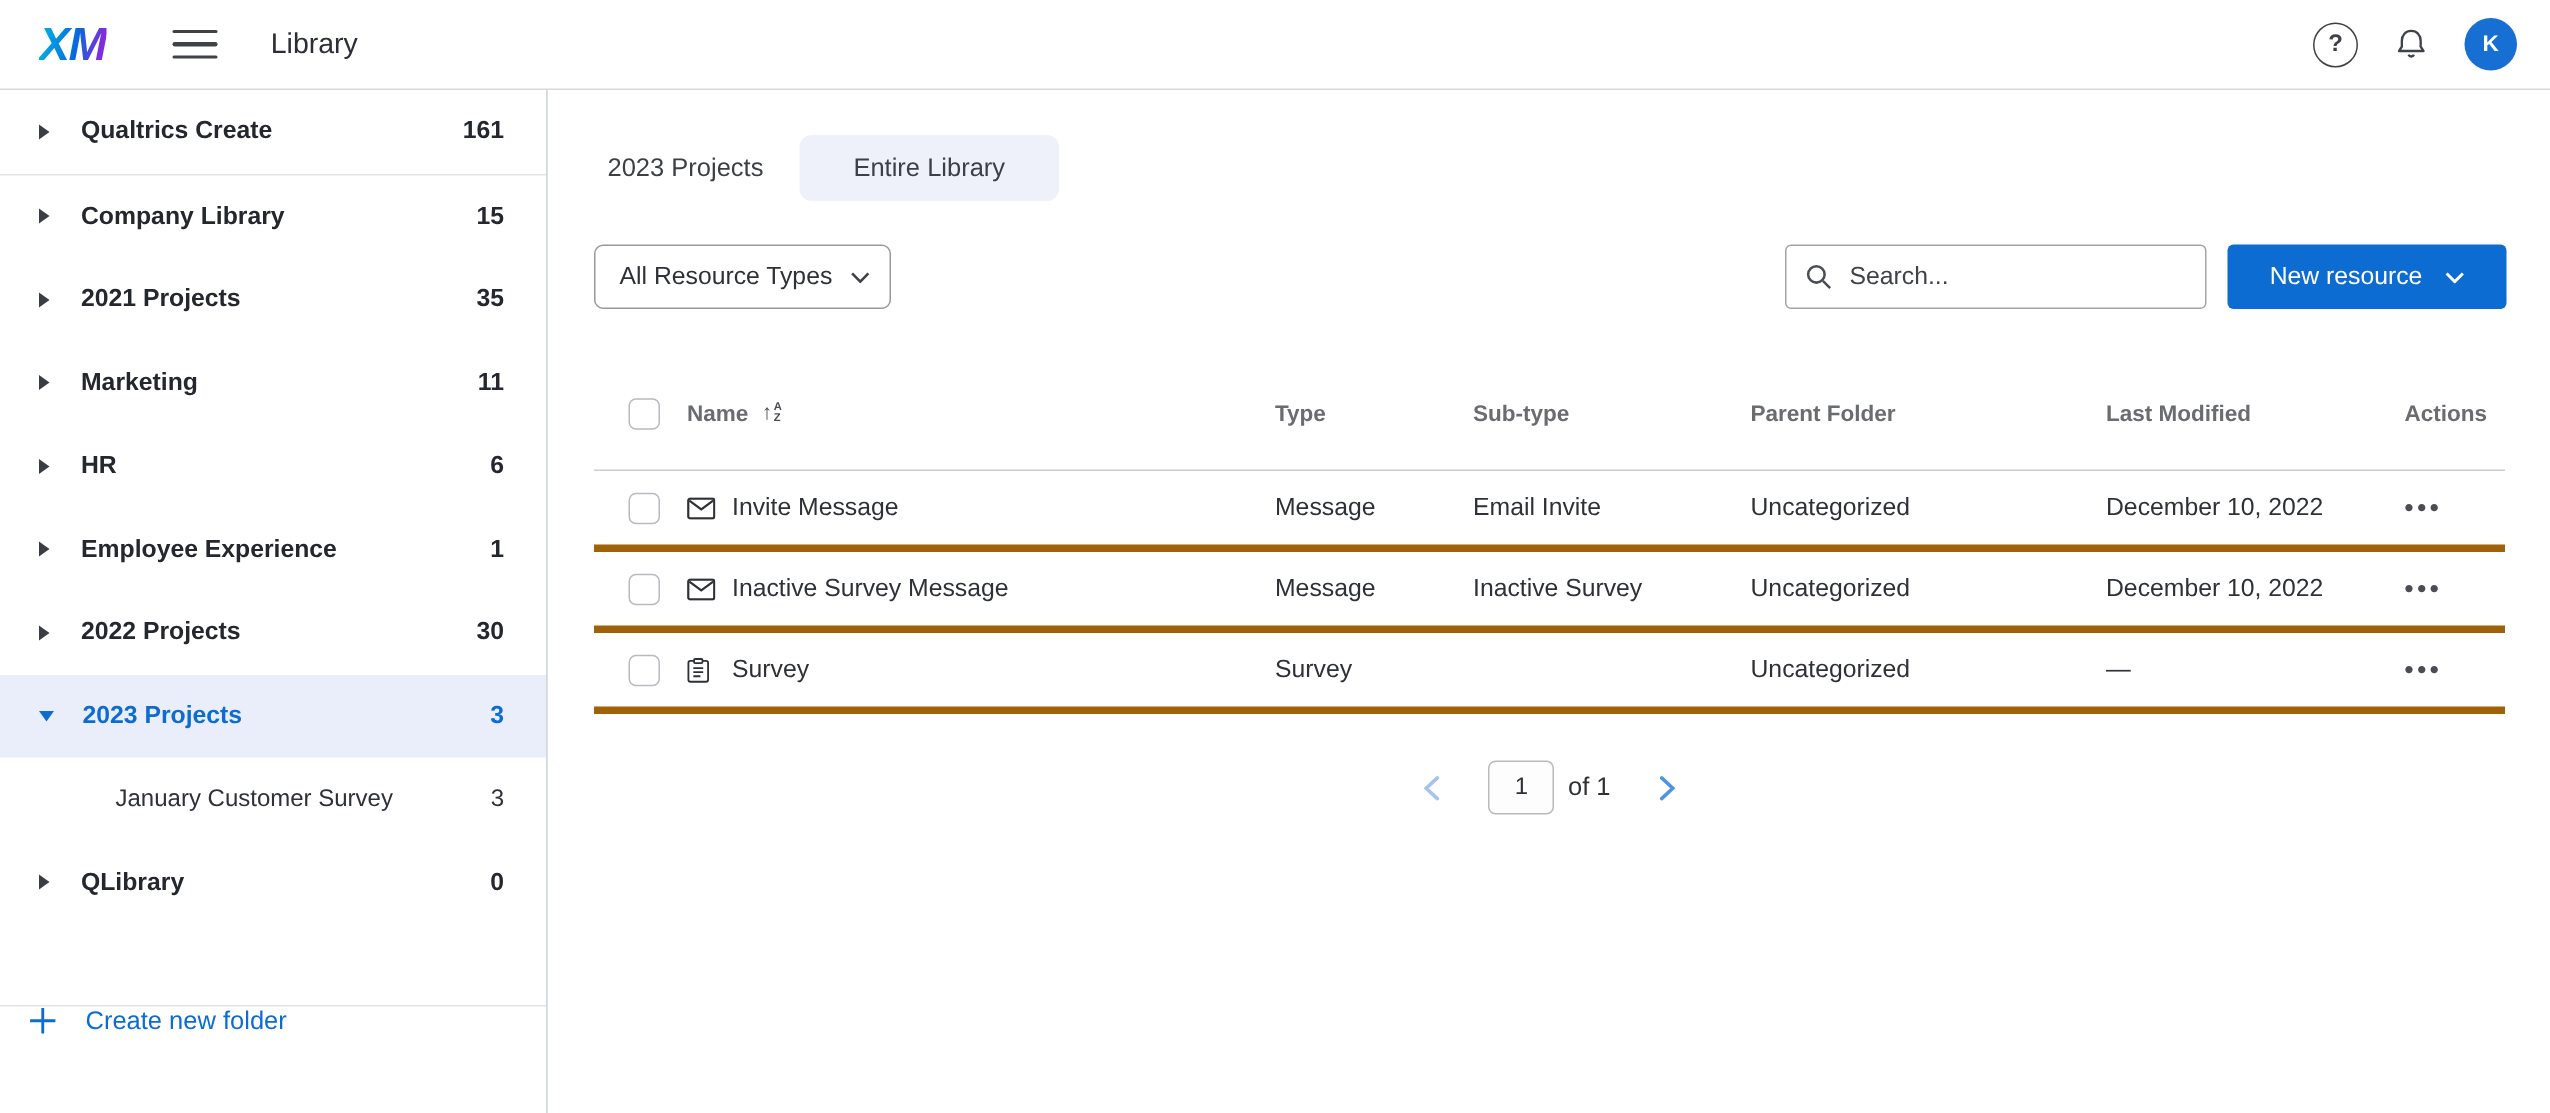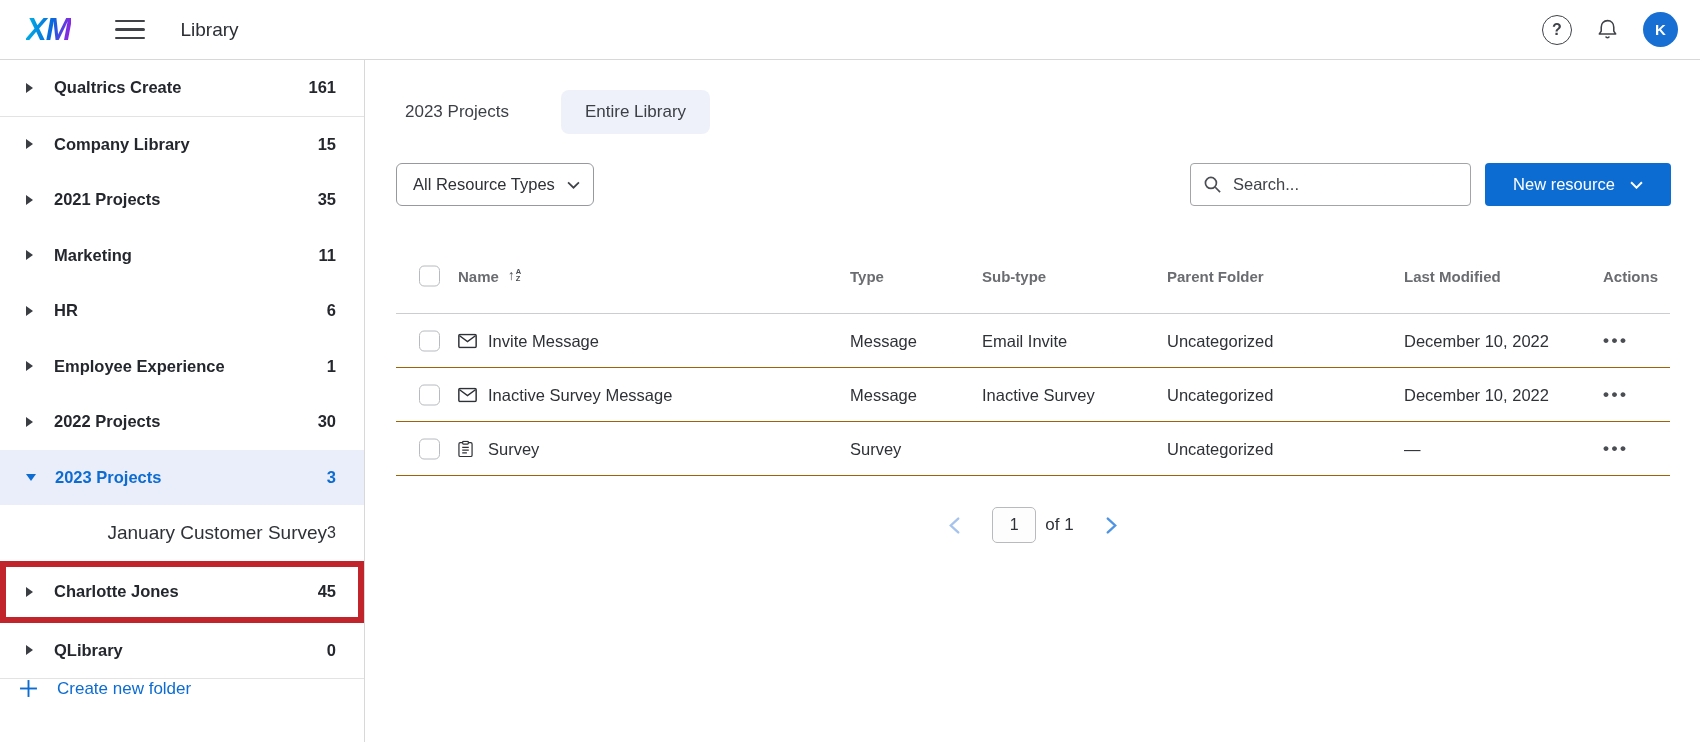--- a/index.html
+++ b/index.html
@@ -51,36 +51,36 @@
   .caret.down {
     border-left:5px solid transparent; border-right:5px solid transparent;
     border-top:7px solid var(--accent); border-bottom:none; margin-right:19px;
   }
   .s-label { flex:1; font-size:16.5px; font-weight:700; color:#24272d;
              white-space:nowrap; overflow:hidden; text-overflow:ellipsis; }
   .s-count { font-size:16.5px; font-weight:700; color:#24272d; }
   .s-item.selected { background:var(--selected-bg); }
   .s-item.selected .s-label, .s-item.selected .s-count { color:var(--accent); }
   .s-item.child { padding-left:77px; }
-  .s-item.child .s-label { font-weight:400; font-size:19px; color:#2e3136;text-align:right; }
+  .s-item.child .s-label { font-weight:400; font-size:16px; color:#2e3136; }
   .s-item.child .s-count { font-weight:400; font-size:16px; color:#2e3136; }
   .s-item.redbox { border:6px solid var(--red); height:62px; padding:0 22px 0 20px; }
   .s-divider { height:1px; background:#e3e3e3; flex:0 0 auto; }
   .create-folder {
     margin-top:auto; height:72px; border-top:1px solid #e3e3e3;
     display:flex; align-items:flex-start; gap:19px; padding-left:19px;
     color:var(--accent); font-size:17px; cursor:pointer;
   }
 
   
   .main { position:absolute; top:60px; left:365px; right:0; bottom:0; background:#fff; }
 
   .tabs { position:absolute; top:30px; left:30px; display:flex; align-items:center; gap:14px; }
   .tab { font-size:17px; color:#3c3f45; padding:12px 10px; border-radius:8px; cursor:pointer; white-space:nowrap; }
-  .tab.active { background:var(--pill-bg); padding:12px 24px;margin-left:28px; }
+  .tab.active { background:var(--pill-bg); padding:12px 36px; }
 
   .dropdown {
     position:absolute; top:103px; left:31px; width:198px; height:43px;
     border:1px solid #97999e; border-radius:6px; background:#fff;
     display:flex; align-items:center; gap:12px; padding:0 14px 0 16px;
     font-size:16.5px; color:#2e3136; cursor:pointer;
   }
   .dropdown .dd-label { flex:1; white-space:nowrap; }
 
   .searchbox {
@@ -97,21 +97,21 @@
   .btn-new {
     position:absolute; top:103px; left:1120px; width:186px; height:43px;
     background:var(--accent); border:none; border-radius:4px; color:#fff;
     display:flex; align-items:center; justify-content:center; gap:15px;
     font-size:16.5px; font-family:"Liberation Sans", sans-serif; cursor:pointer;
   }
 
   
   .table { position:absolute; top:178px; left:31px; width:1274px; }
   .t-header { position:relative; height:76px; border-bottom:1px solid #cccdd0; }
-  .t-row { position:relative; height:54px; border-bottom:1px solid #a16207; }
+  .t-row { position:relative; height:54px; border-bottom:5px solid #a16207; }
   .cell { position:absolute; top:50%; transform:translateY(-50%); white-space:nowrap; }
   .hcell { font-size:15px; font-weight:700; color:#6a6c70; }
   .rcell { font-size:16.5px; color:#2e3136; }
   .pos-check { left:23px; }
   .pos-name-h { left:62px; display:flex; align-items:flex-start; gap:9px; }
   .pos-icon { left:62px; display:flex; }
   .pos-name { left:92px; }
   .pos-type { left:454px; }
   .pos-subtype { left:586px; }
   .pos-parent { left:771px; }
@@ -205,25 +205,20 @@
   </div>
         <div class="s-item selected">
     <span class="caret down"></span>
     <span class="s-label">2023 Projects</span>
     <span class="s-count">3</span>
   </div>
         <div class="s-item child">
 
     <span class="s-label">January Customer Survey</span>
     <span class="s-count">3</span>
-  </div>
-        <div class="s-item redbox">
-    <span class="caret"></span>
-    <span class="s-label">Charlotte Jones</span>
-    <span class="s-count">45</span>
   </div>
         <div class="s-item">
     <span class="caret"></span>
     <span class="s-label">QLibrary</span>
     <span class="s-count">0</span>
   </div>
       </div>
     <div class="create-folder">
       <span style="display:flex;">
         <svg viewBox="0 0 18 18" width="19" height="19" stroke="#0d6cd2" stroke-width="1.8">

